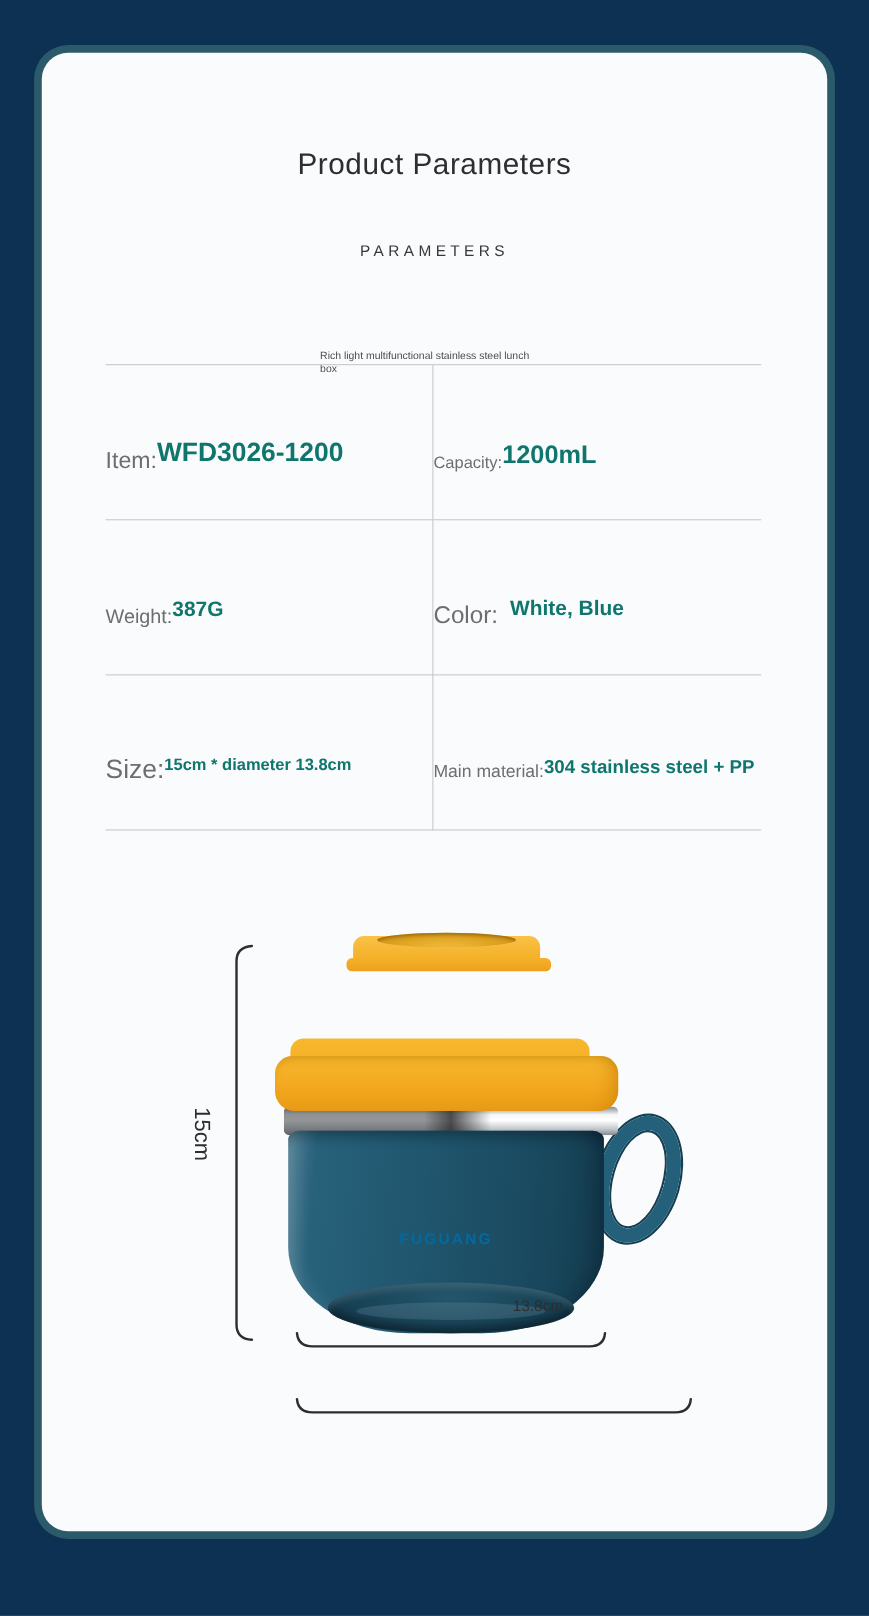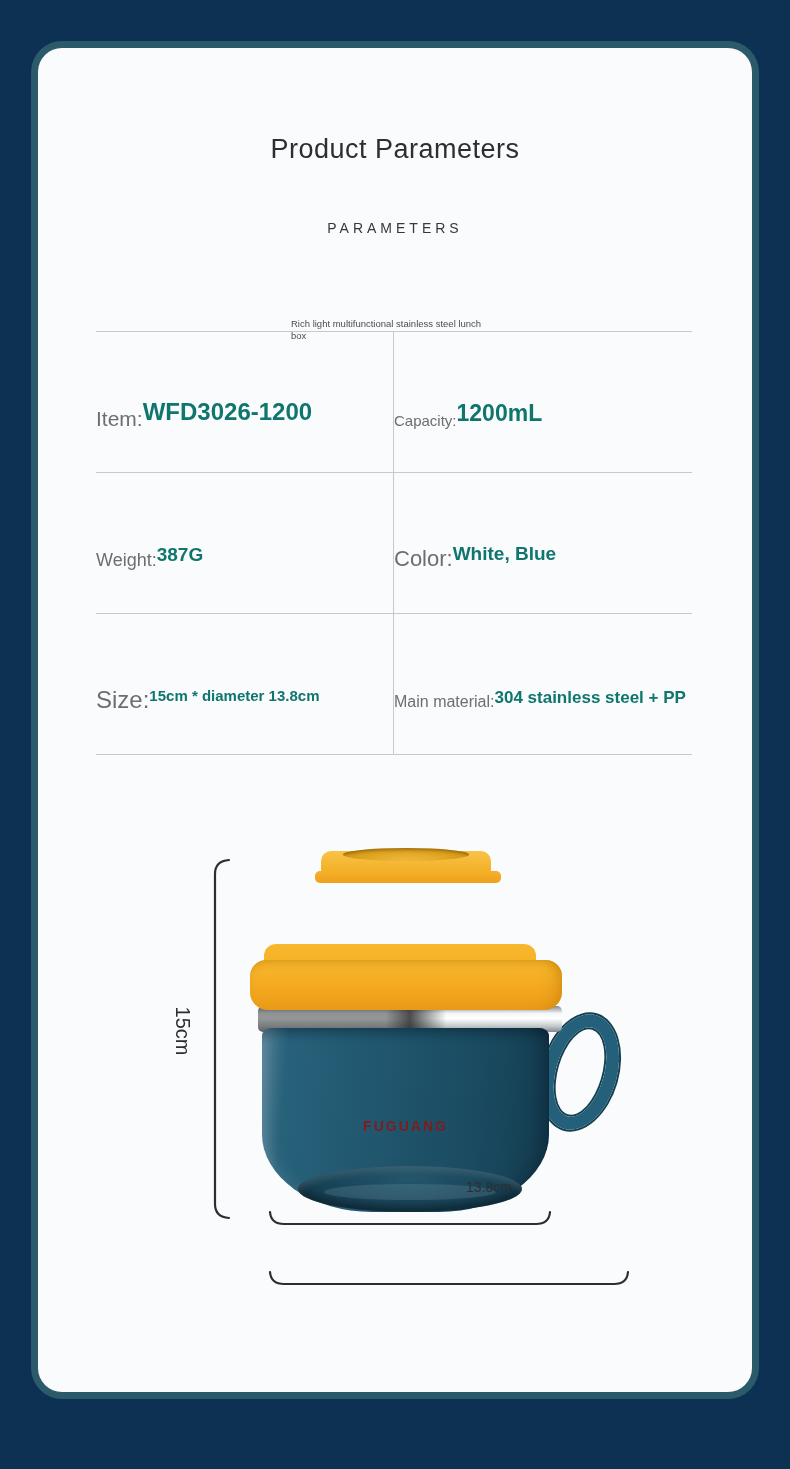--- a/index.html
+++ b/index.html
@@ -47,21 +47,21 @@
   }
   .ptable .lbl { color:#6e6e6e; line-height:1; }
   .ptable .val { color:#0f766e; line-height:1;font-weight:bold; }
   .row:nth-child(2) .cell:nth-child(1) .lbl { font-size:21px; margin-top:33px; }
   .row:nth-child(2) .cell:nth-child(1) .val { font-size:24px; margin-top:19px; }
   .row:nth-child(2) .cell:nth-child(2) .lbl { font-size:15px; margin-top:36px; }
   .row:nth-child(2) .cell:nth-child(2) .val { font-size:23px; margin-top:22px; }
   .row:nth-child(3) .cell:nth-child(1) .lbl { font-size:18px; margin-top:34px; }
   .row:nth-child(3) .cell:nth-child(1) .val { font-size:19px; margin-top:23px; }
   .row:nth-child(3) .cell:nth-child(2) .lbl { font-size:22px; margin-top:32px; }
-  .row:nth-child(3) .cell:nth-child(2) .val { font-size:19px; margin-top:21px; }
+  .row:nth-child(3) .cell:nth-child(2) .val { font-size:19px; margin-top:21px;margin-left:11px; }
   .row:nth-child(4) .cell:nth-child(1) .lbl { font-size:24px; margin-top:31px; }
   .row:nth-child(4) .cell:nth-child(1) .val { font-size:15px; margin-top:22px; }
   .row:nth-child(4) .cell:nth-child(2) .lbl { font-size:16px; margin-top:35px;text-align:center; }
   .row:nth-child(4) .cell:nth-child(2) .val { font-size:17px; margin-top:27px; }
   
   .figure { position:absolute; inset:0; }
   .figure > * { position:absolute; }
   .handle {
     left:505px; top:965px; width:74px; height:118px;
     border:13px solid #25607b; border-radius:50%;
@@ -127,21 +127,21 @@
   }
   .knob-hole {
     left:305px; top:800px; width:126px; height:13px; border-radius:50%;
     background:radial-gradient(ellipse at 50% 130%, #f8c146 0%, #dda21f 60%, #c98f15 100%);
     box-shadow:inset 0 2px 3px rgba(120,75,0,.55);
     z-index:10;
   }
   .brand-logo {
     left:224px; top:1070px; width:287px; text-align:center;
     font-size:14px; font-weight:bold; letter-spacing:2px;
-    color:#7f1d1d; z-index:11;
+    color:#0369a1; z-index:11;
   }
   
   .dim-label { color:#2e2e2e; z-index:12; }
   .dim-h-line { left:167px; top:810px; z-index:12; }
   .dim-h-label {
     left:100px; top:973px; width:90px; height:20px; text-align:center;
     font-size:20px; line-height:20px; transform:rotate(90deg);
   }
   .bracket-1 { left:230px; top:1162px; z-index:12; }
   .bracket-2 { left:230px; top:1222px; z-index:12; }

